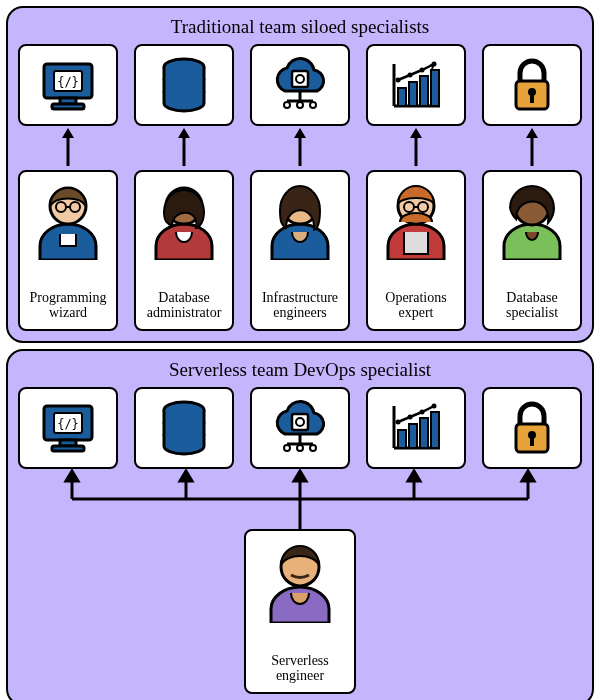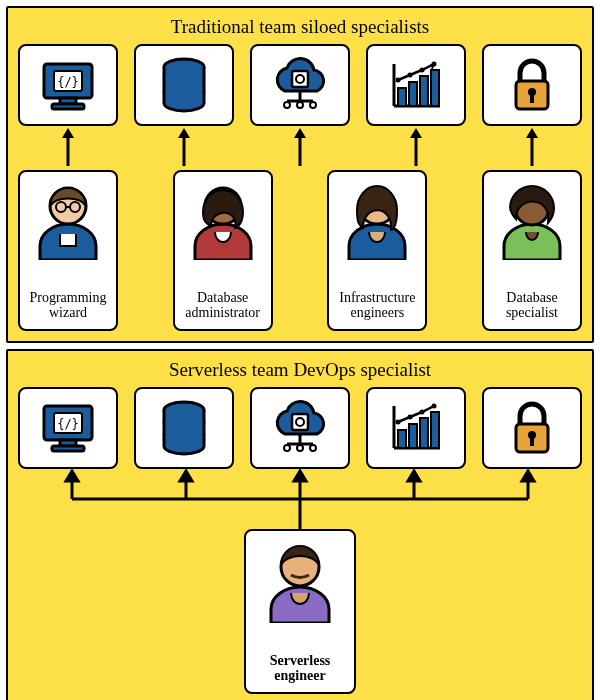--- a/index.html
+++ b/index.html
@@ -3,23 +3,23 @@
 <meta charset="utf-8">
 <style>
   * { box-sizing: border-box; margin: 0; padding: 0; }
   body {
     font-family: Georgia, 'Times New Roman', serif;
     background: #fff;
     width: 600px;
     height: 700px;
   }
   .panel {
-    background: #fde047;
+    background: #c4b5fd;
     border: 2px solid #000;
-    border-radius: 2px;
+    border-radius: 17px;
     margin: 6px;
     padding: 8px 10px 10px 10px;
     position: relative;
   }
   .panel-title {
     text-align: center;
     font-size: 19px;
     font-weight: 400;
     margin-bottom: 6px;
   }
@@ -205,20 +205,33 @@
       <div class="person-label">Database administrator</div>
     </div>
     <div class="person-card">
       <svg width="72" height="82" viewBox="0 0 72 82">
         <path d="M8 82 v-14 a28 22 0 0 1 56 0 v14 z" fill="#1b5d9c" stroke="#000" stroke-width="3"></path>
         <path d="M28 54 a8 10 0 0 0 16 0" fill="#d8b080" stroke="#000" stroke-width="2"></path>
         <circle cx="36" cy="28" r="18" fill="#e8b887" stroke="#000" stroke-width="3"></circle>
         <path d="M16 32 a20 24 0 0 1 40 0 c0 20 -6 20 -6 20 c2 -26 -28 -26 -28 -2 c-4 -2 -6 -6 -6 -18" fill="#3a2416" stroke="#000" stroke-width="2"></path>
       </svg>
       <div class="person-label">Infrastructure engineers</div>
+    </div>
+    <div class="person-card">
+      <svg width="72" height="82" viewBox="0 0 72 82">
+        <path d="M8 82 v-14 a28 22 0 0 1 56 0 v14 z" fill="#c13a3a" stroke="#000" stroke-width="3"></path>
+        <path d="M24 54 v22 h24 v-22" fill="#ddd" stroke="#000" stroke-width="2"></path>
+        <circle cx="36" cy="28" r="18" fill="#f2c9a4" stroke="#000" stroke-width="3"></circle>
+        <path d="M18 26 a18 18 0 0 1 36 0 c-4 -8 -32 -8 -36 0" fill="#c76a2a" stroke="#000" stroke-width="2"></path>
+        <path d="M20 44 c0 -12 32 -12 32 0" fill="#c76a2a" stroke="#000" stroke-width="2"></path>
+        <circle cx="29" cy="29" r="5" fill="none" stroke="#000" stroke-width="2"></circle>
+        <circle cx="43" cy="29" r="5" fill="none" stroke="#000" stroke-width="2"></circle>
+        <line x1="34" y1="29" x2="38" y2="29" stroke="#000" stroke-width="2"></line>
+      </svg>
+      <div class="person-label">Operations expert</div>
     </div>
     <div class="person-card">
       <svg width="72" height="82" viewBox="0 0 72 82">
         <path d="M8 82 v-14 a28 22 0 0 1 56 0 v14 z" fill="#7bbf5a" stroke="#000" stroke-width="3"></path>
         <path d="M30 54 a6 8 0 0 0 12 0" fill="#7a4a28" stroke="#000" stroke-width="2"></path>
         <circle cx="36" cy="30" r="17" fill="#8a5a34" stroke="#000" stroke-width="3"></circle>
         <path d="M14 30 a22 22 0 0 1 44 0 a22 22 0 0 1 -6 15 c4 -28 -32 -28 -32 -4 a22 22 0 0 1 -6 -11" fill="#2a1a10" stroke="#000" stroke-width="2"></path>
       </svg>
       <div class="person-label">Database specialist</div>
     </div>
@@ -296,21 +309,21 @@
       <line x1="394" y1="30" x2="394" y2="10"></line>
         <polygon points="394,2 388,12 400,12"></polygon>
       <line x1="508" y1="30" x2="508" y2="10"></line>
         <polygon points="508,2 502,12 514,12"></polygon>
       <line x1="52" y1="30" x2="508" y2="30"></line>
       <line x1="280" y1="30" x2="280" y2="60"></line>
     </g>
   </svg>
 
   <div class="single-person-wrap">
-    <div class="person-card" style="width:112px;font-weight:bold;">
+    <div class="person-card" style="width:112px;">
       <svg width="78" height="86" viewBox="0 0 78 86">
         <path d="M10 86 v-14 a29 22 0 0 1 58 0 v14 z" fill="#8a6bc4" stroke="#000" stroke-width="3"></path>
         <path d="M30 56 a9 11 0 0 0 18 0" fill="#d9a06a" stroke="#000" stroke-width="2"></path>
         <circle cx="39" cy="30" r="19" fill="#e8b07a" stroke="#000" stroke-width="3"></circle>
         <path d="M20 28 a19 19 0 0 1 38 0 c-6 -12 -32 -12 -38 0" fill="#3a2416" stroke="#000" stroke-width="2"></path>
         <path d="M30 38 q9 5 18 0" fill="none" stroke="#3a2416" stroke-width="3"></path>
       </svg>
       <div class="person-label">Serverless engineer</div>
     </div>
   </div>

